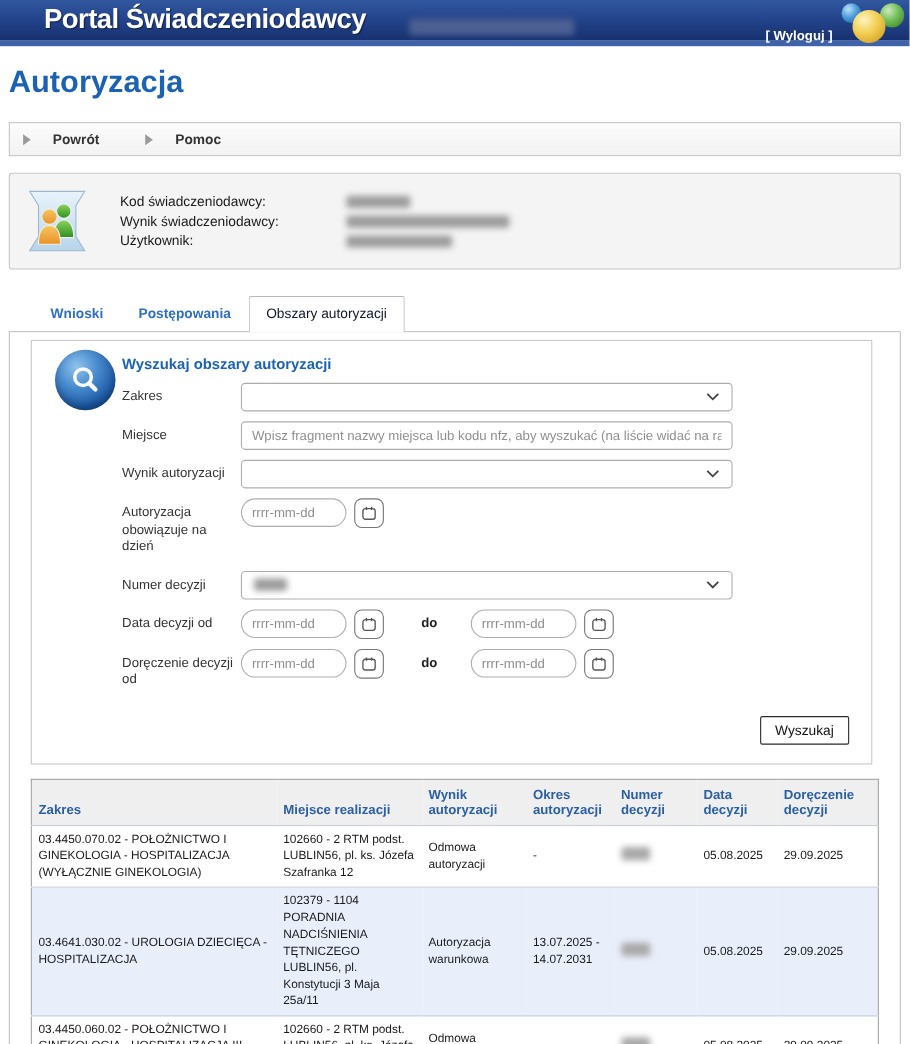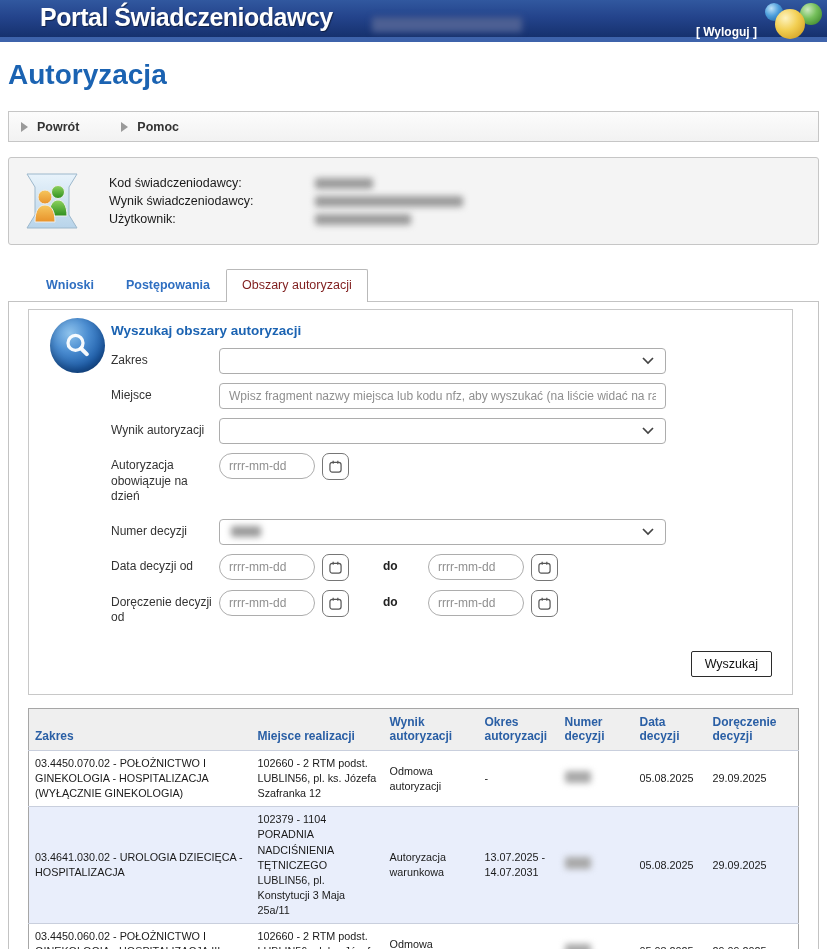--- a/index.html
+++ b/index.html
@@ -14,34 +14,34 @@
   .hdr-redact { position:absolute; left:372px; top:17px; width:150px; height:15px; background:#4d6093; border-radius:2px; filter:blur(3px); }
   .logout { position:absolute; right:70px; top:15px; color:#fff; font-size:12px; font-weight:bold; cursor:pointer;margin-top:10px; }
   .balloons { position:absolute; right:3px; top:1px; }
 
   .content { padding:0 8px; }
 
   .page-title { color:#1b63b2; font-size:28px; font-weight:bold; margin:17px 0 20px 0; }
 
   
   .toolbar { border:1px solid #c6c6c6; background:linear-gradient(#fcfcfc,#f2f2f2); height:31px; display:flex; align-items:center; padding:0 8px; margin-bottom:15px; }
-  .toolbar-item { display:flex; align-items:center; gap:9px; font-size:12.5px; font-weight:bold; color:#333; cursor:pointer; margin-right:34px; padding:0 4px; }
+  .toolbar-item { display:flex; align-items:center; gap:20px; font-size:12.5px; font-weight:bold; color:#333; cursor:pointer; margin-right:34px; padding:0 4px; }
   .tri { width:0; height:0; border-left:7px solid #9a9a9a; border-top:5px solid transparent; border-bottom:5px solid transparent; }
 
   
   .provider-box { border:1px solid #c6c6c6; background:#f4f4f4; border-radius:3px; height:88px; display:flex; align-items:center; gap:30px; padding:0 16px; margin-bottom:24px; }
   .provider-grid { display:grid; grid-template-columns:206px 300px; row-gap:4px; align-items:center; }
   .provider-grid .lbl { font-size:12.5px; color:#1a1a1a; }
   .redact { display:inline-block; background:#9b9b9b; border-radius:2px; filter:blur(3px); }
   .r1 { width:58px; height:11px; } .r2 { width:148px; height:11px; } .r3 { width:96px; height:11px; }
 
   
   .tabs { display:flex; align-items:flex-end; padding-left:22px; position:relative; z-index:2; }
   .tab-link { color:#2f6fc1; font-size:12.5px; font-weight:bold; padding:8px 16px 9px; cursor:pointer; }
-  .tab-active { background:#fff; border:1px solid #b9b9b9; border-bottom:none; border-radius:2px 2px 0 0; color:#7f1d1d; font-size:12.5px; padding:8px 15px 10px; margin-bottom:-1px; cursor:default; }
+  .tab-active { background:#fff; border:1px solid #b9b9b9; border-bottom:none; border-radius:2px 2px 0 0; color:#0f172a; font-size:12.5px; padding:8px 15px 10px; margin-bottom:-1px; cursor:default; }
 
   .main-box { border:1px solid #c3c3c3; background:#fff; position:relative; z-index:1; padding:7px 0 0 0; height:658px; }
 
   
   .search-box { border:1px solid #c8c8c8; margin:0 25px 0 19px; position:relative; padding:13px 0 0 82px; }
   .search-sphere { position:absolute; left:21px; top:8px; width:55px; height:55px; border-radius:50%;
      background:radial-gradient(circle at 36% 28%, #8fc3ec 0%, #4a8cd0 35%, #1c5aa5 70%, #0c3c7c 100%);
      box-shadow:inset 0 -4px 8px rgba(0,0,0,.25); display:flex; align-items:center; justify-content:center; }
   .search-heading { color:#1b63b2; font-size:13.5px; font-weight:bold; margin-bottom:10px; }
   .form-row { display:flex; align-items:flex-start; margin-bottom:9px; }

